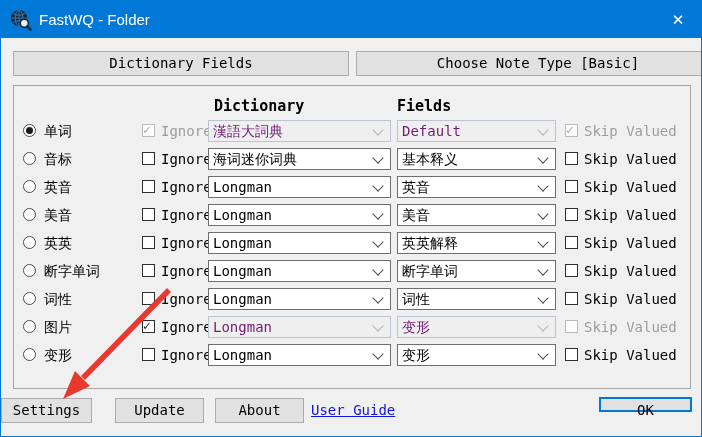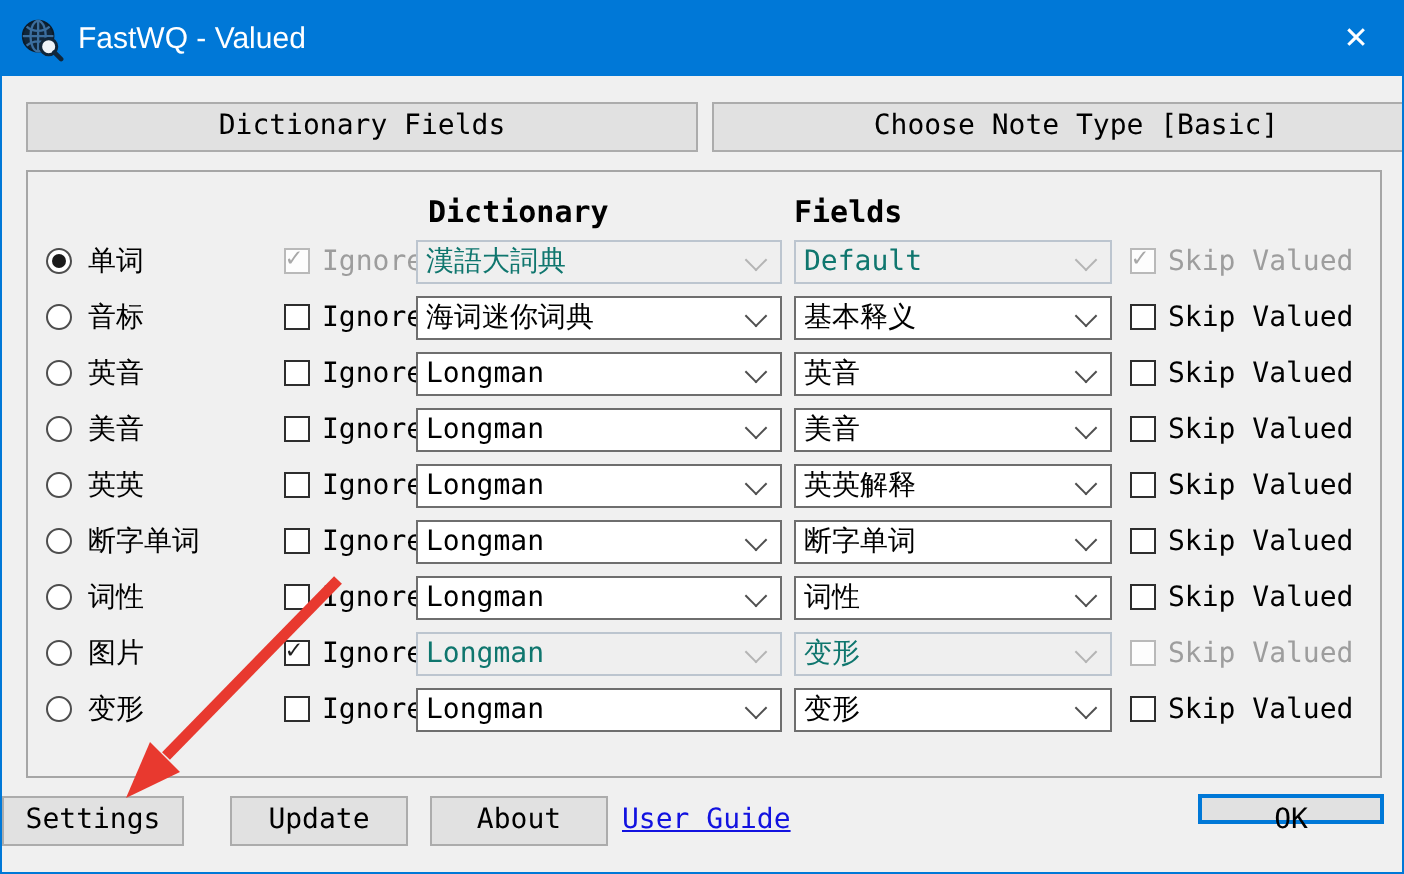--- a/index.html
+++ b/index.html
@@ -60,21 +60,21 @@
     position:absolute;top:0;height:22px;background:#fff;border:1px solid #6e6e6e;
     box-sizing:border-box;line-height:20px;padding-left:4px;overflow:hidden;white-space:nowrap;
   }
   .combo-dict{left:207px;width:183px;}
   .combo-fields{left:396px;width:159px;}
   .combo .chev{
     position:absolute;right:8px;top:5px;width:7px;height:7px;
     border-right:1.6px solid #4f4f4f;border-bottom:1.6px solid #4f4f4f;
     transform:rotate(45deg);
   }
-  .combo.disabled{background:#efefef;border-color:#bcc5cf;color:#0f766e;}
+  .combo.disabled{background:#efefef;border-color:#bcc5cf;color:#701a75;}
   .combo.disabled .chev{border-color:#b4b4b4;}
   
   .btn-footer{top:397px;height:25px;line-height:23px;}
   .user-guide{
     position:absolute;left:310px;top:397px;height:25px;line-height:25px;
     color:#1212e0;text-decoration:underline;cursor:pointer;
   }
   .ok-btn{
     position:absolute;left:598px;top:396px;width:93px;height:15px;
     background:var(--btn-bg);border:2px solid var(--accent);box-sizing:border-box;
@@ -88,21 +88,21 @@
 <div class="window">
 
   <div class="titlebar">
     <svg class="app-icon" viewBox="0 0 24 24">
       <circle cx="10.5" cy="10.5" r="8" fill="#10263a" stroke="#0b1c2b" stroke-width="1"></circle>
       <path d="M2.5 10.5h16 M10.5 2.5v16 M4.5 5.5c3.5 3 8.5 3 12 0 M4.5 15.5c3.5-3 8.5-3 12 0" stroke="#3b6e9e" stroke-width="1.2" fill="none"></path>
       <ellipse cx="10.5" cy="10.5" rx="4" ry="8" stroke="#3b6e9e" stroke-width="1.2" fill="none"></ellipse>
       <circle cx="16" cy="16" r="4.2" fill="#eef3f8" stroke="#10263a" stroke-width="1.6"></circle>
       <line x1="19" y1="19" x2="22.5" y2="22.5" stroke="#10263a" stroke-width="2.4" stroke-linecap="round"></line>
     </svg>
-    <div class="title-text">FastWQ - Valued</div>
+    <div class="title-text">FastWQ - Folder</div>
     <div class="close-btn">✕</div>
   </div>
 
   <div class="btn btn-top" style="left:12px;width:336px;">Dictionary Fields</div>
   <div class="btn btn-top" style="left:355px;width:364px;">Choose Note Type [Basic]</div>
 
   <div class="groupbox"></div>
   <div class="col-header" style="left:213px;">Dictionary</div>
   <div class="col-header" style="left:396px;">Fields</div>
 

